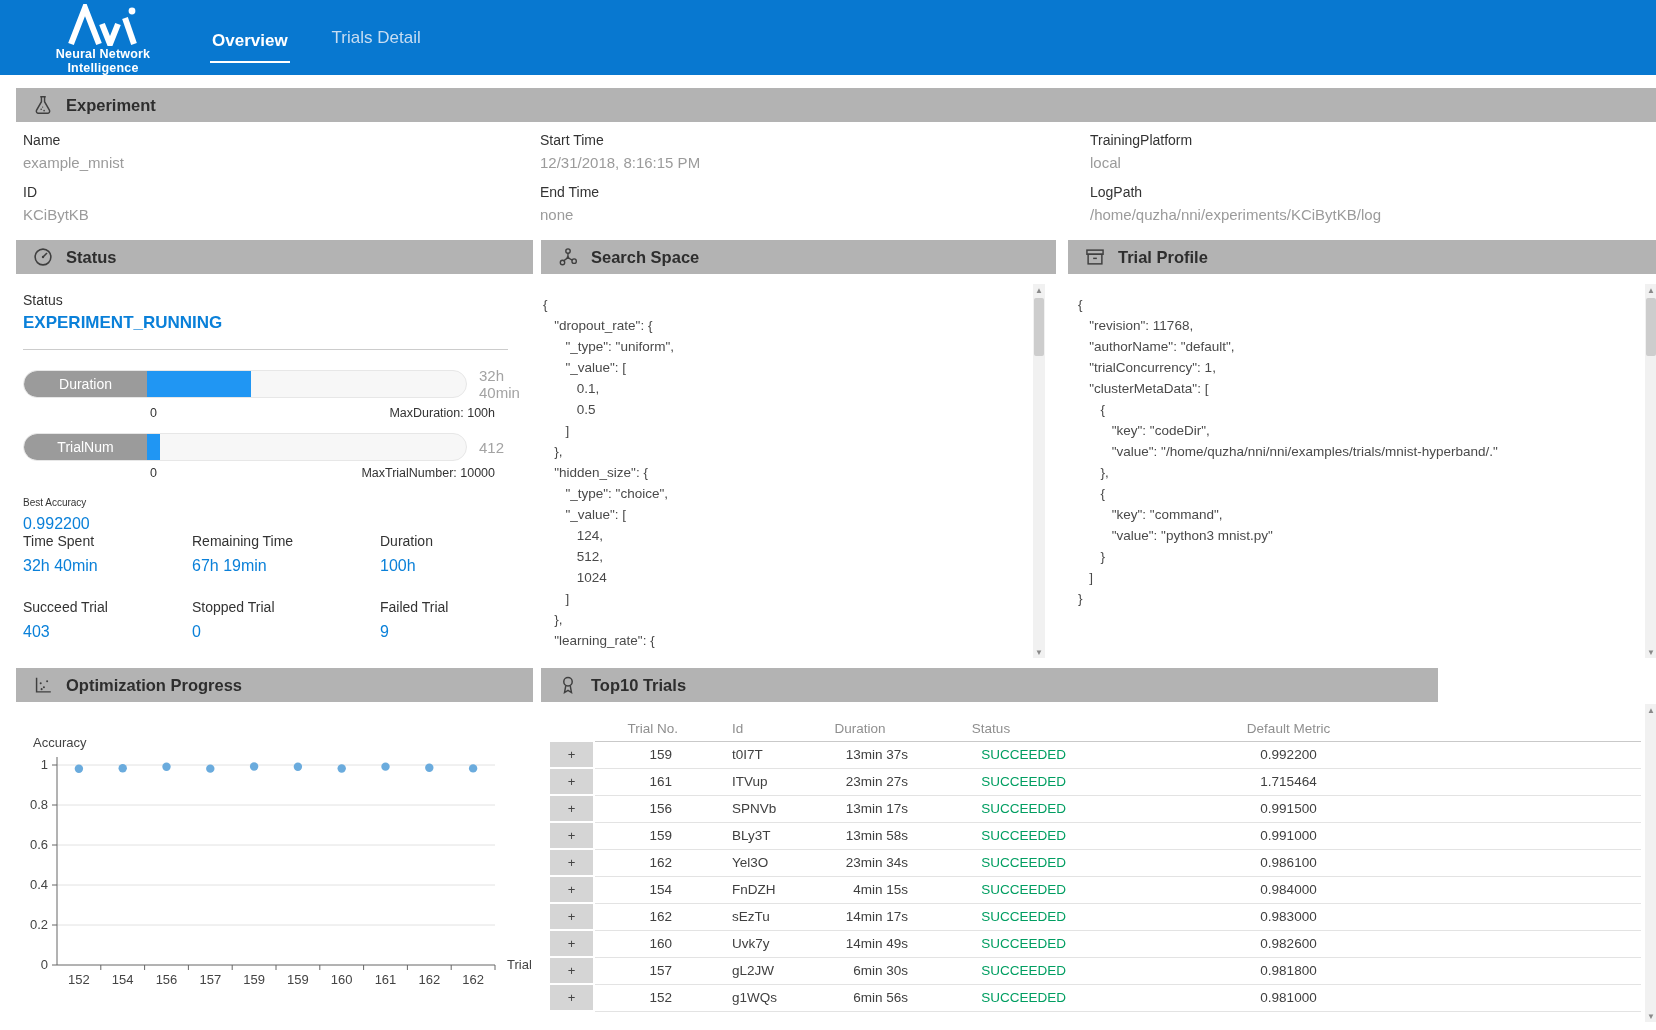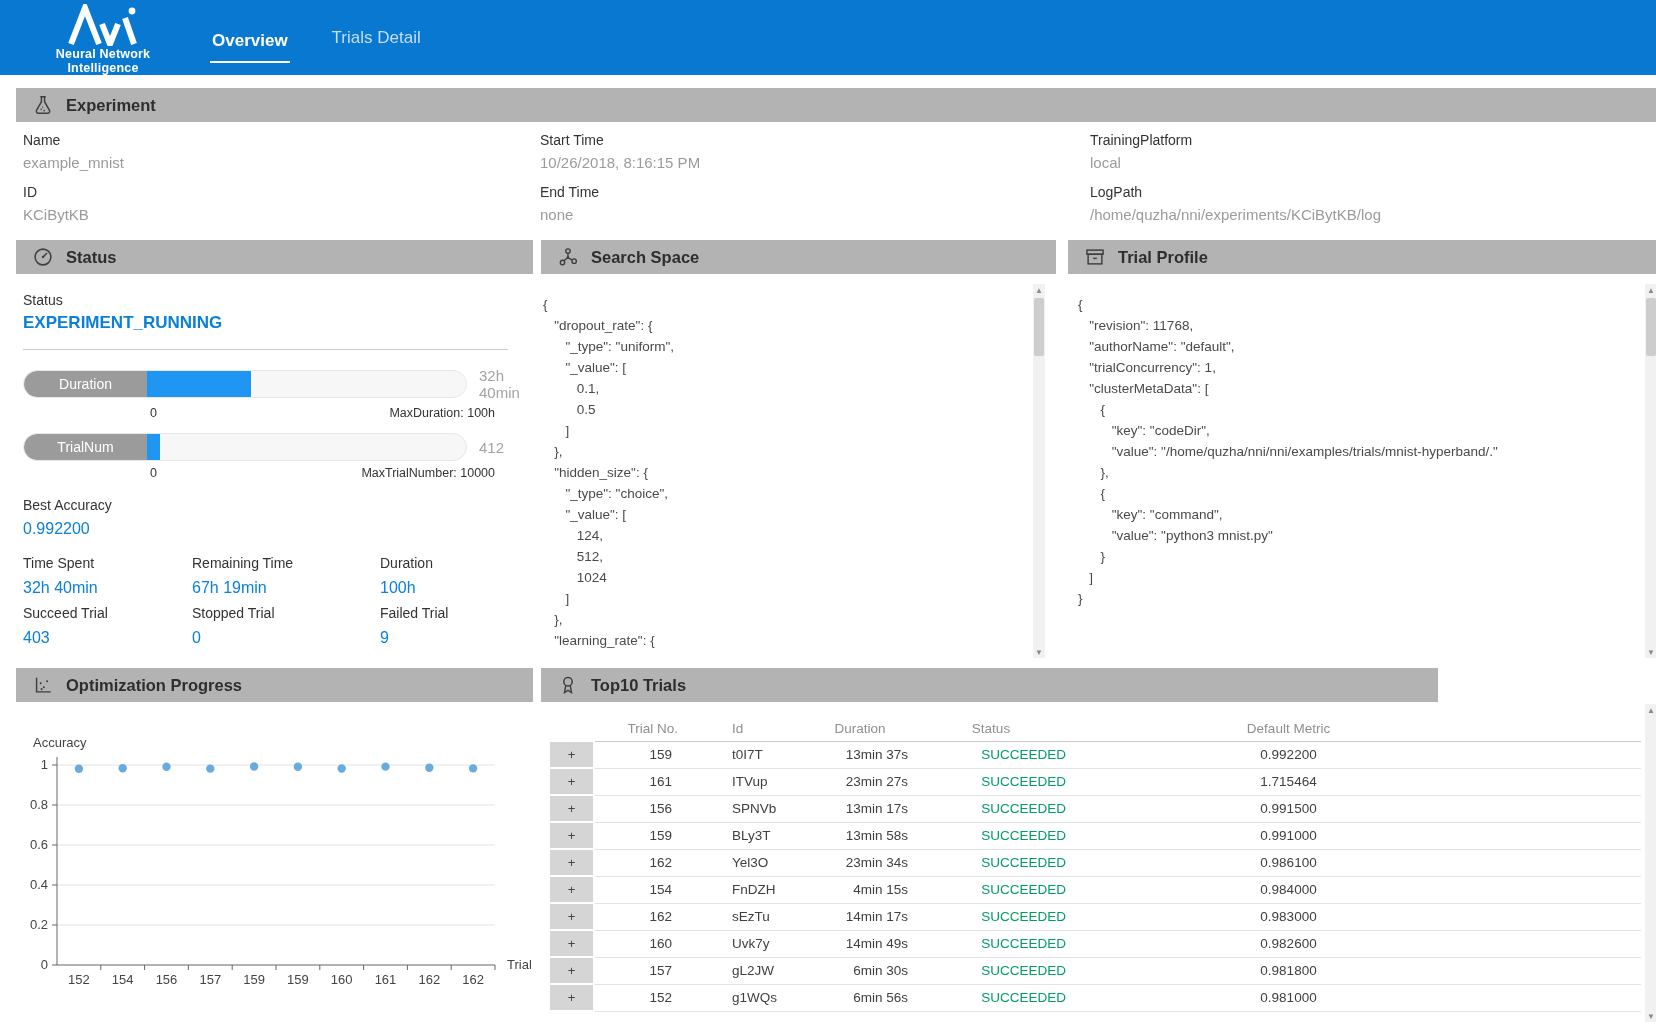--- a/index.html
+++ b/index.html
@@ -30,23 +30,23 @@
   .pbar-row{display:flex;align-items:center;margin-top:17px;}
   .pbar{flex:0 0 444px;height:28px;background:#f7f7f7;border:1px solid #e7e7e7;border-radius:15px;
     overflow:hidden;display:flex;box-sizing:border-box;}
   .plabel{flex:0 0 123px;background:#9b9b9b;color:#fff;font-size:14px;display:flex;align-items:center;
     justify-content:center;border-radius:14px 0 0 14px;}
   .ptrack{flex:1;position:relative;}
   .pfill{position:absolute;left:0;top:0;bottom:0;background:var(--progress-fill-blue,#2096f3);}
   .pvalue{margin-left:12px;font-size:15px;color:#a3a3a3;}
   .pbar-sub{display:flex;justify-content:space-between;font-size:12.5px;color:#333;
     margin:5px 0 0 127px;width:345px;}
-  .ba-label{font-size:14px;color:#333;margin-top:17px;}
+  .ba-label{font-size:10px;color:#333;margin-top:17px;}
   .ba-value{font-size:16px;color:var(--accent-blue,#0a80d9);margin-top:7px;}
-  .stats-grid{display:grid;grid-template-columns:169px 188px auto;margin-top:17px;row-gap:8px;}
+  .stats-grid{display:grid;grid-template-columns:169px 188px auto;row-gap:24px;}
   .stat .flabel{margin-bottom:8px;}
   .stat .svalue{font-size:16px;color:var(--accent-blue,#0a80d9);}
   
   .jsonpane{position:absolute;font-size:13.5px;line-height:21px;color:#4a4a4a;white-space:pre;overflow:hidden;}
   
   .vscroll{position:absolute;width:12px;background:#f1f1f1;}
   .vscroll .arr{position:absolute;left:0;width:12px;height:12px;font-size:8px;color:#8a8a8a;
     display:flex;align-items:center;justify-content:center;cursor:pointer;}
   .vscroll .arr.up{top:0;}
   .vscroll .arr.down{bottom:0;}
@@ -113,21 +113,21 @@
       <div class="fvalue">example_mnist</div>
     </div>
     <div>
       <div class="flabel">ID</div>
       <div class="fvalue">KCiBytKB</div>
     </div>
   </div>
   <div class="exp-col" style="left:540px;">
     <div>
       <div class="flabel">Start Time</div>
-      <div class="fvalue">10/26/2018, 8:16:15 PM</div>
+      <div class="fvalue">12/31/2018, 8:16:15 PM</div>
     </div>
     <div>
       <div class="flabel">End Time</div>
       <div class="fvalue">none</div>
     </div>
   </div>
   <div class="exp-col" style="left:1090px;">
     <div>
       <div class="flabel">TrainingPlatform</div>
       <div class="fvalue">local</div>

